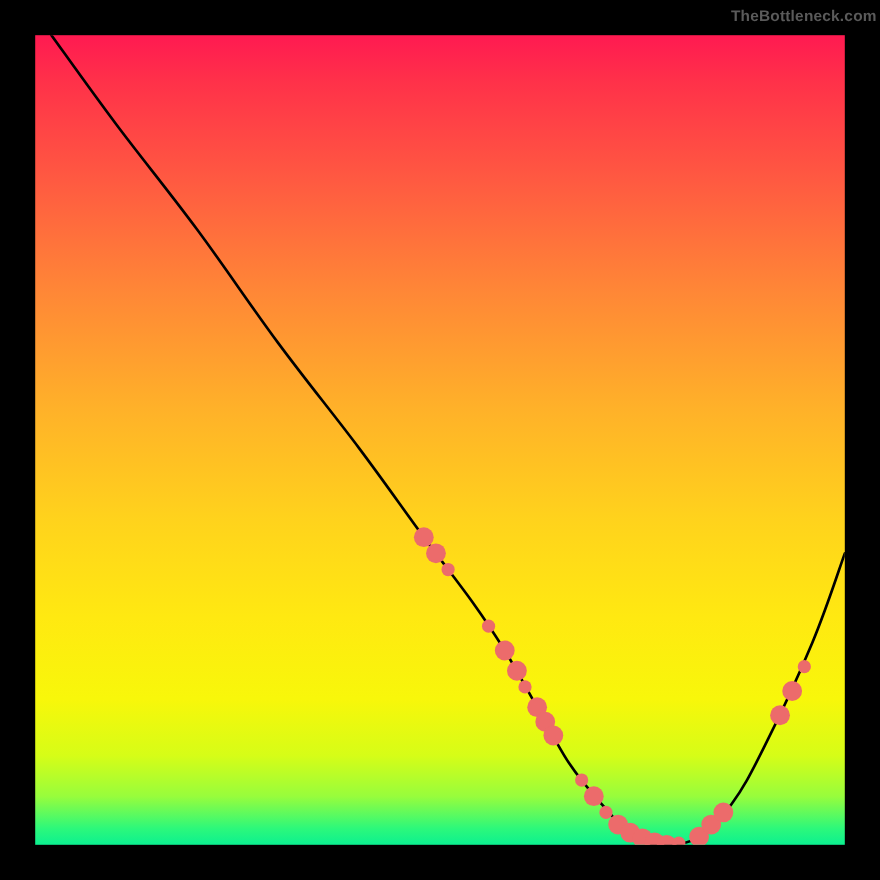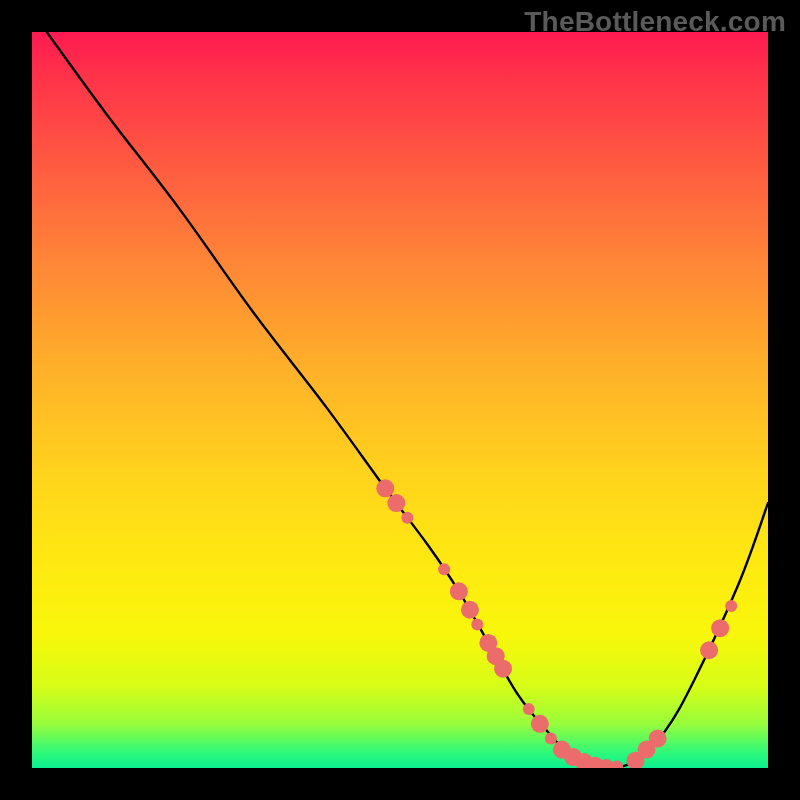--- a/index.html
+++ b/index.html
@@ -44,22 +44,22 @@
   .svg-layer {
     position: absolute;
     left: 0;
     top: 0;
     width: 736px;
     height: 736px;
   }
   .watermark {
     position: absolute;
     top: 6px;
-    right: 14px;
-    font-size: 28px;
+    right: 3px;
+    font-size: 14px;
     font-weight: bold;
     color: #5a5a5a;
     letter-spacing: 0.2px;
     text-align: right;
   }
 </style>
 </head>
 <body>
 
 <div class="watermark">TheBottleneck.com</div>

